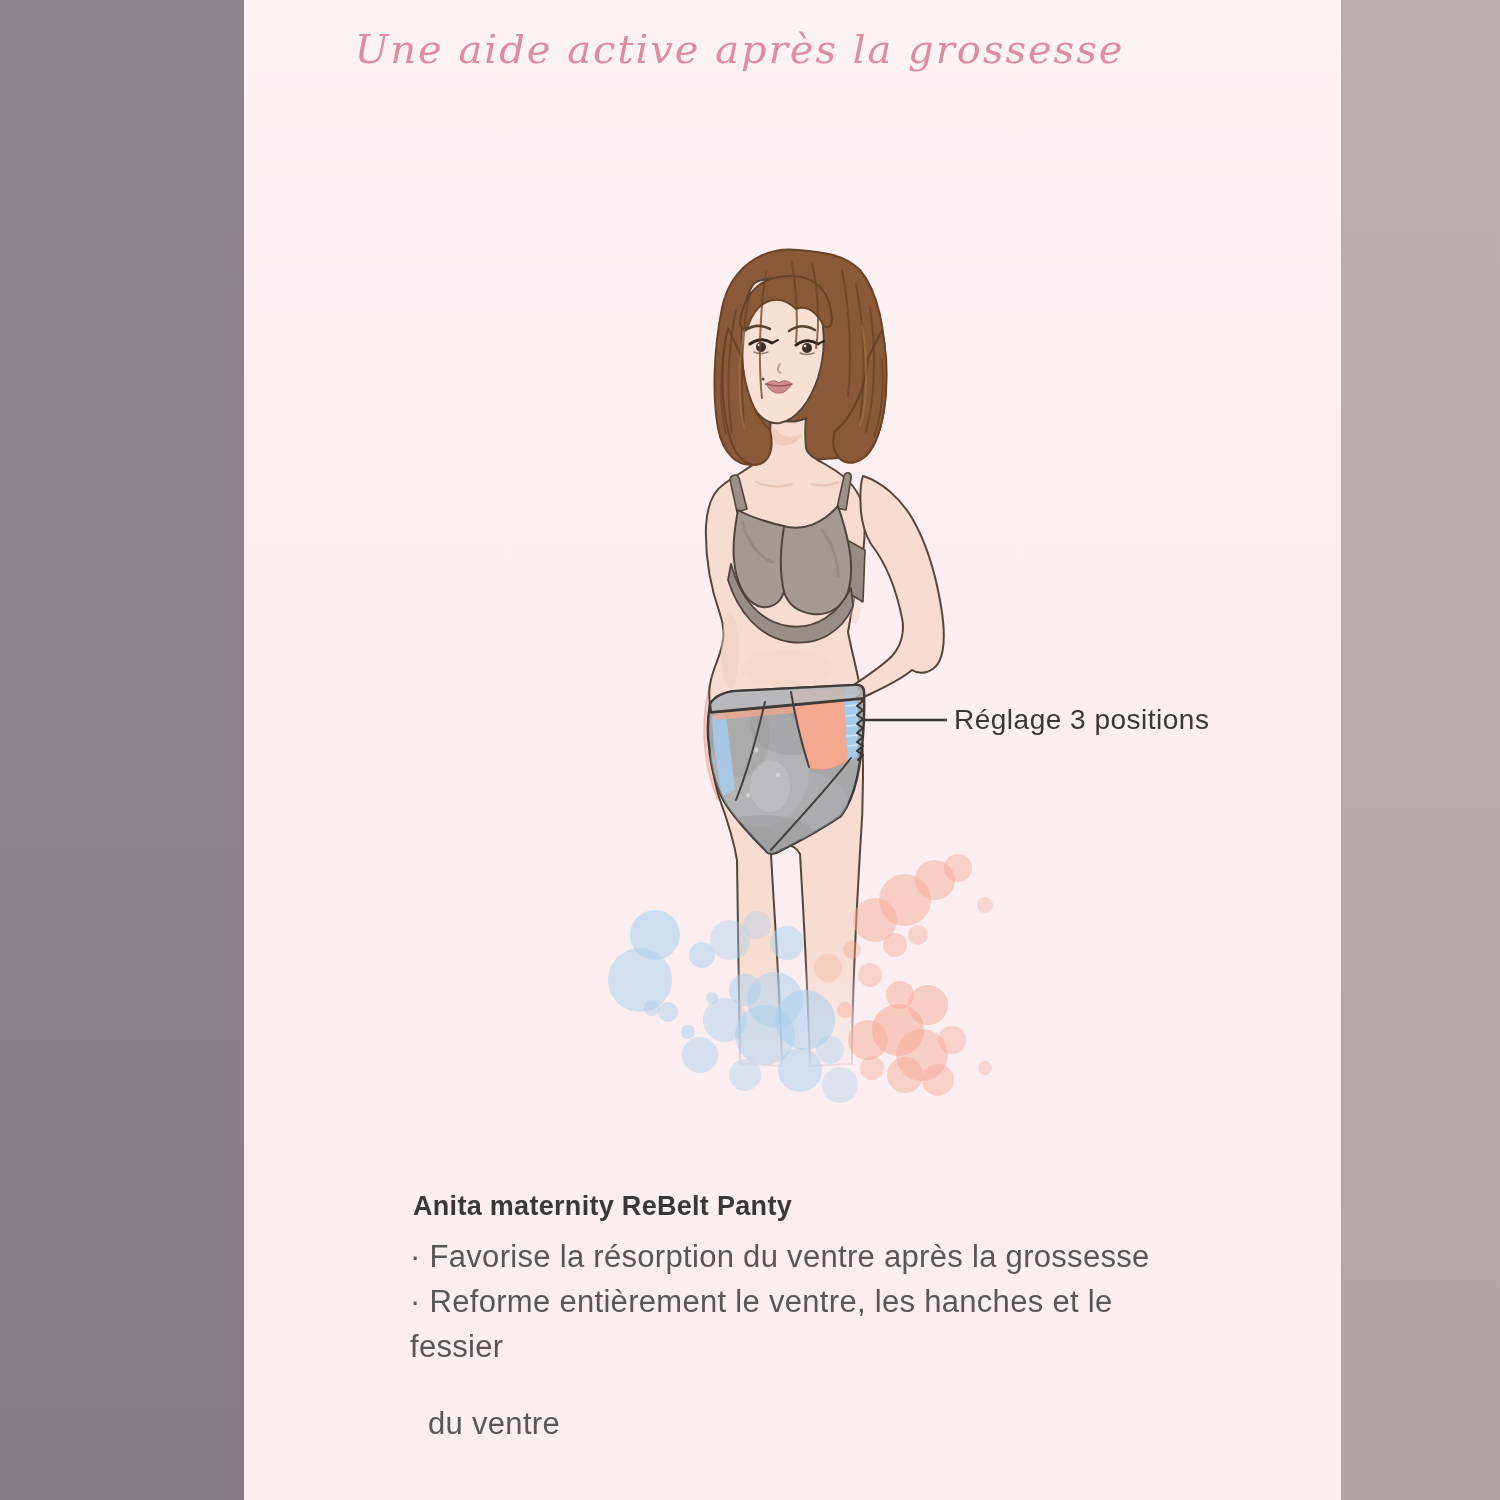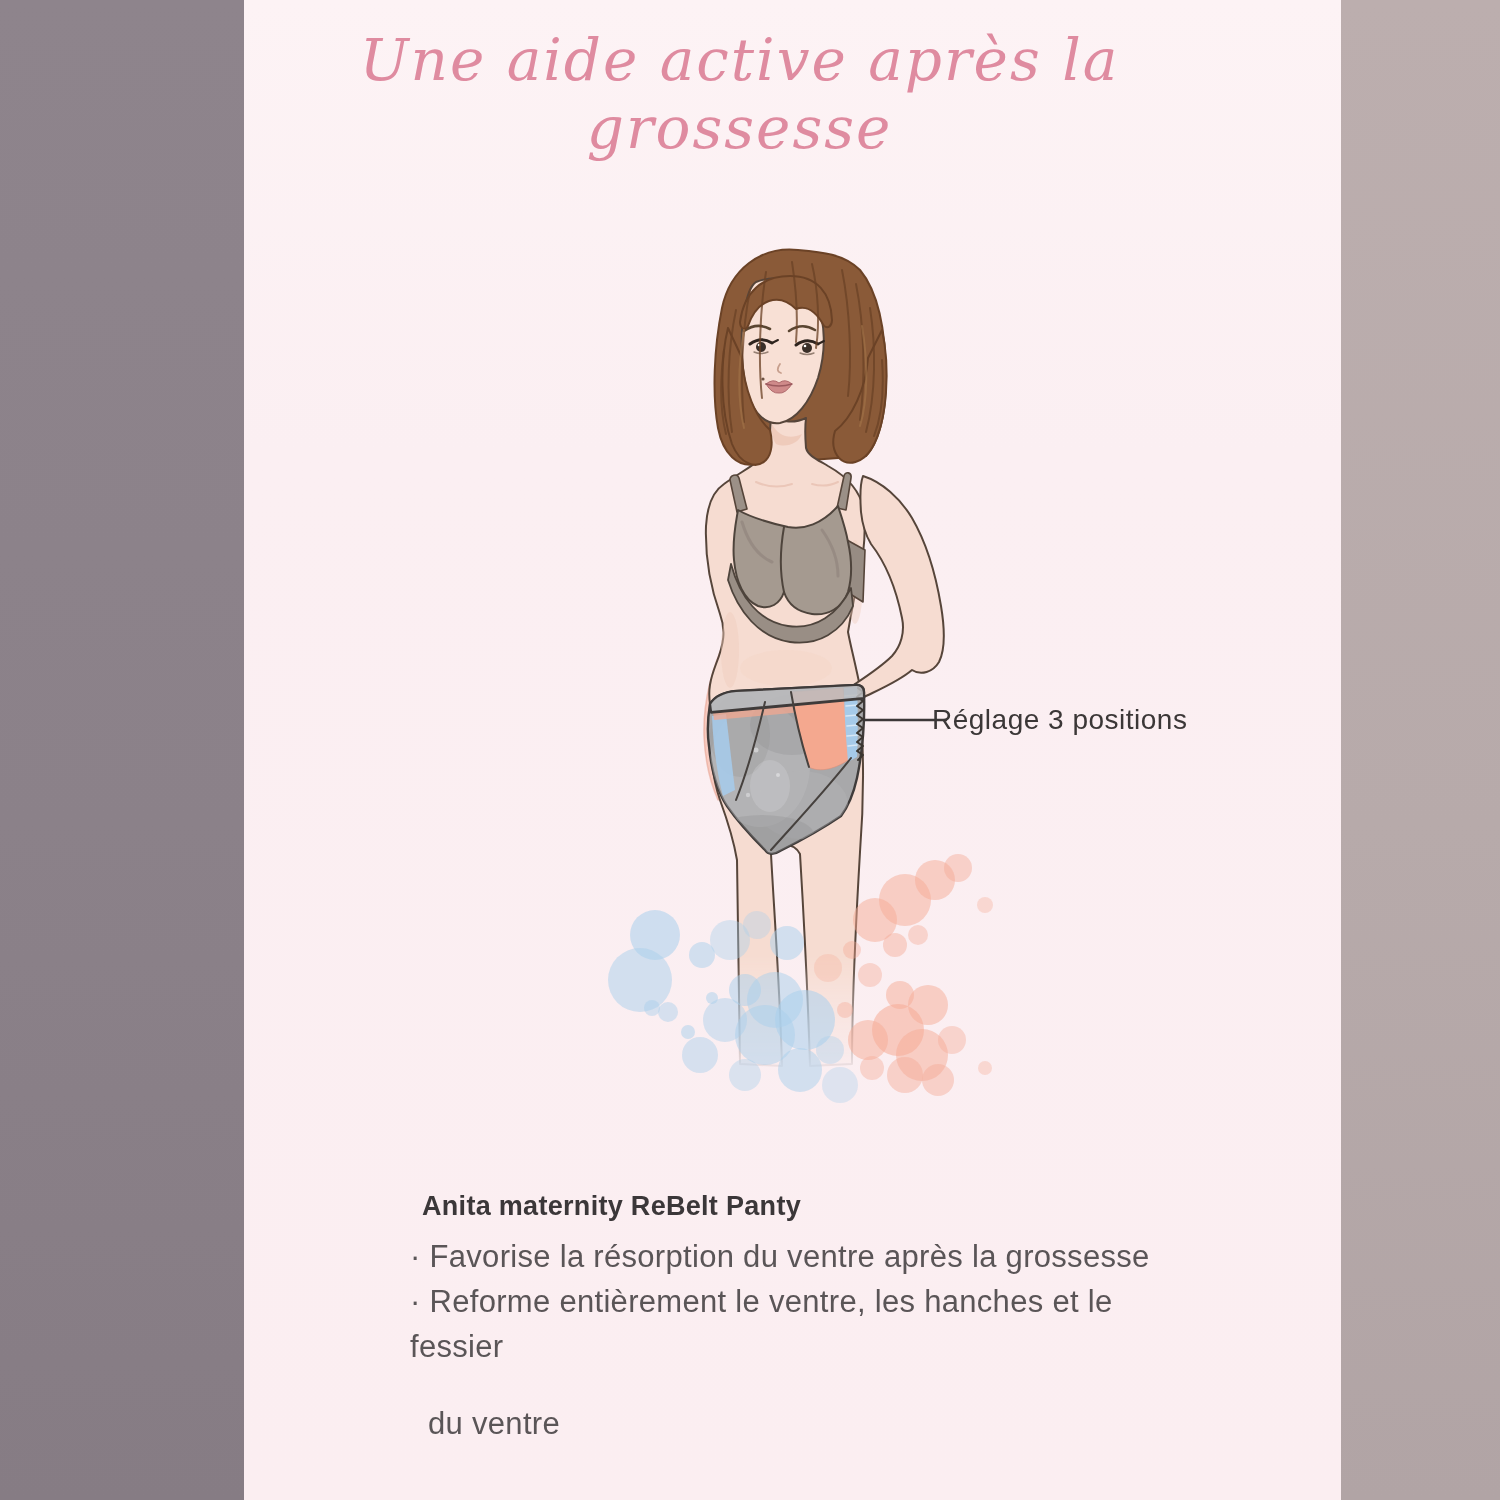--- a/index.html
+++ b/index.html
@@ -13,33 +13,33 @@
   .band-right{left:1341px;width:159px;background:linear-gradient(180deg,#bcaeae 0%,#b7aaaa 55%,#b1a4a5 100%);}
   .page{
     position:absolute;left:244px;top:0;width:1097px;height:1500px;
     background:linear-gradient(180deg,#fdf3f5 0%,#fbeff2 30%,#fbeef1 100%);
   }
   .page-title{
     position:absolute;left:0;top:26px;width:991px;margin:0;
     text-align:center;
     font-family:"DejaVu Serif", serif;
     font-style:italic;font-weight:400;
-    font-size:58px;letter-spacing:2px;
+    font-size:40px;letter-spacing:2px;
     color:#df8ba0;
   }
   .figure-wrap{position:absolute;left:316px;top:230px;width:500px;height:880px;}
   .figure-wrap svg{display:block;width:500px;height:880px;}
   .annotation-label{
-    position:absolute;left:688px;top:702px;
+    position:absolute;left:710px;top:702px;
     font-size:28px;line-height:36px;letter-spacing:.5px;
     color:#3b3737;white-space:nowrap;
   }
   .product-info{position:absolute;left:166px;top:1186px;width:760px;}
   .product-name{
-    margin:0 0 8px 12px;font-size:27px;line-height:40px;
+    margin:0 0 8px 3px;font-size:27px;line-height:40px;
     font-weight:bold;letter-spacing:.3px;color:#3b3739;
   }
   .bullet-line{
     font-size:31px;line-height:45px;letter-spacing:.3px;color:#5a5557;
   }
   .bullet-line.cont{padding-left:18px;margin-top:32px;}
 </style>
 </head>
 <body>
 

